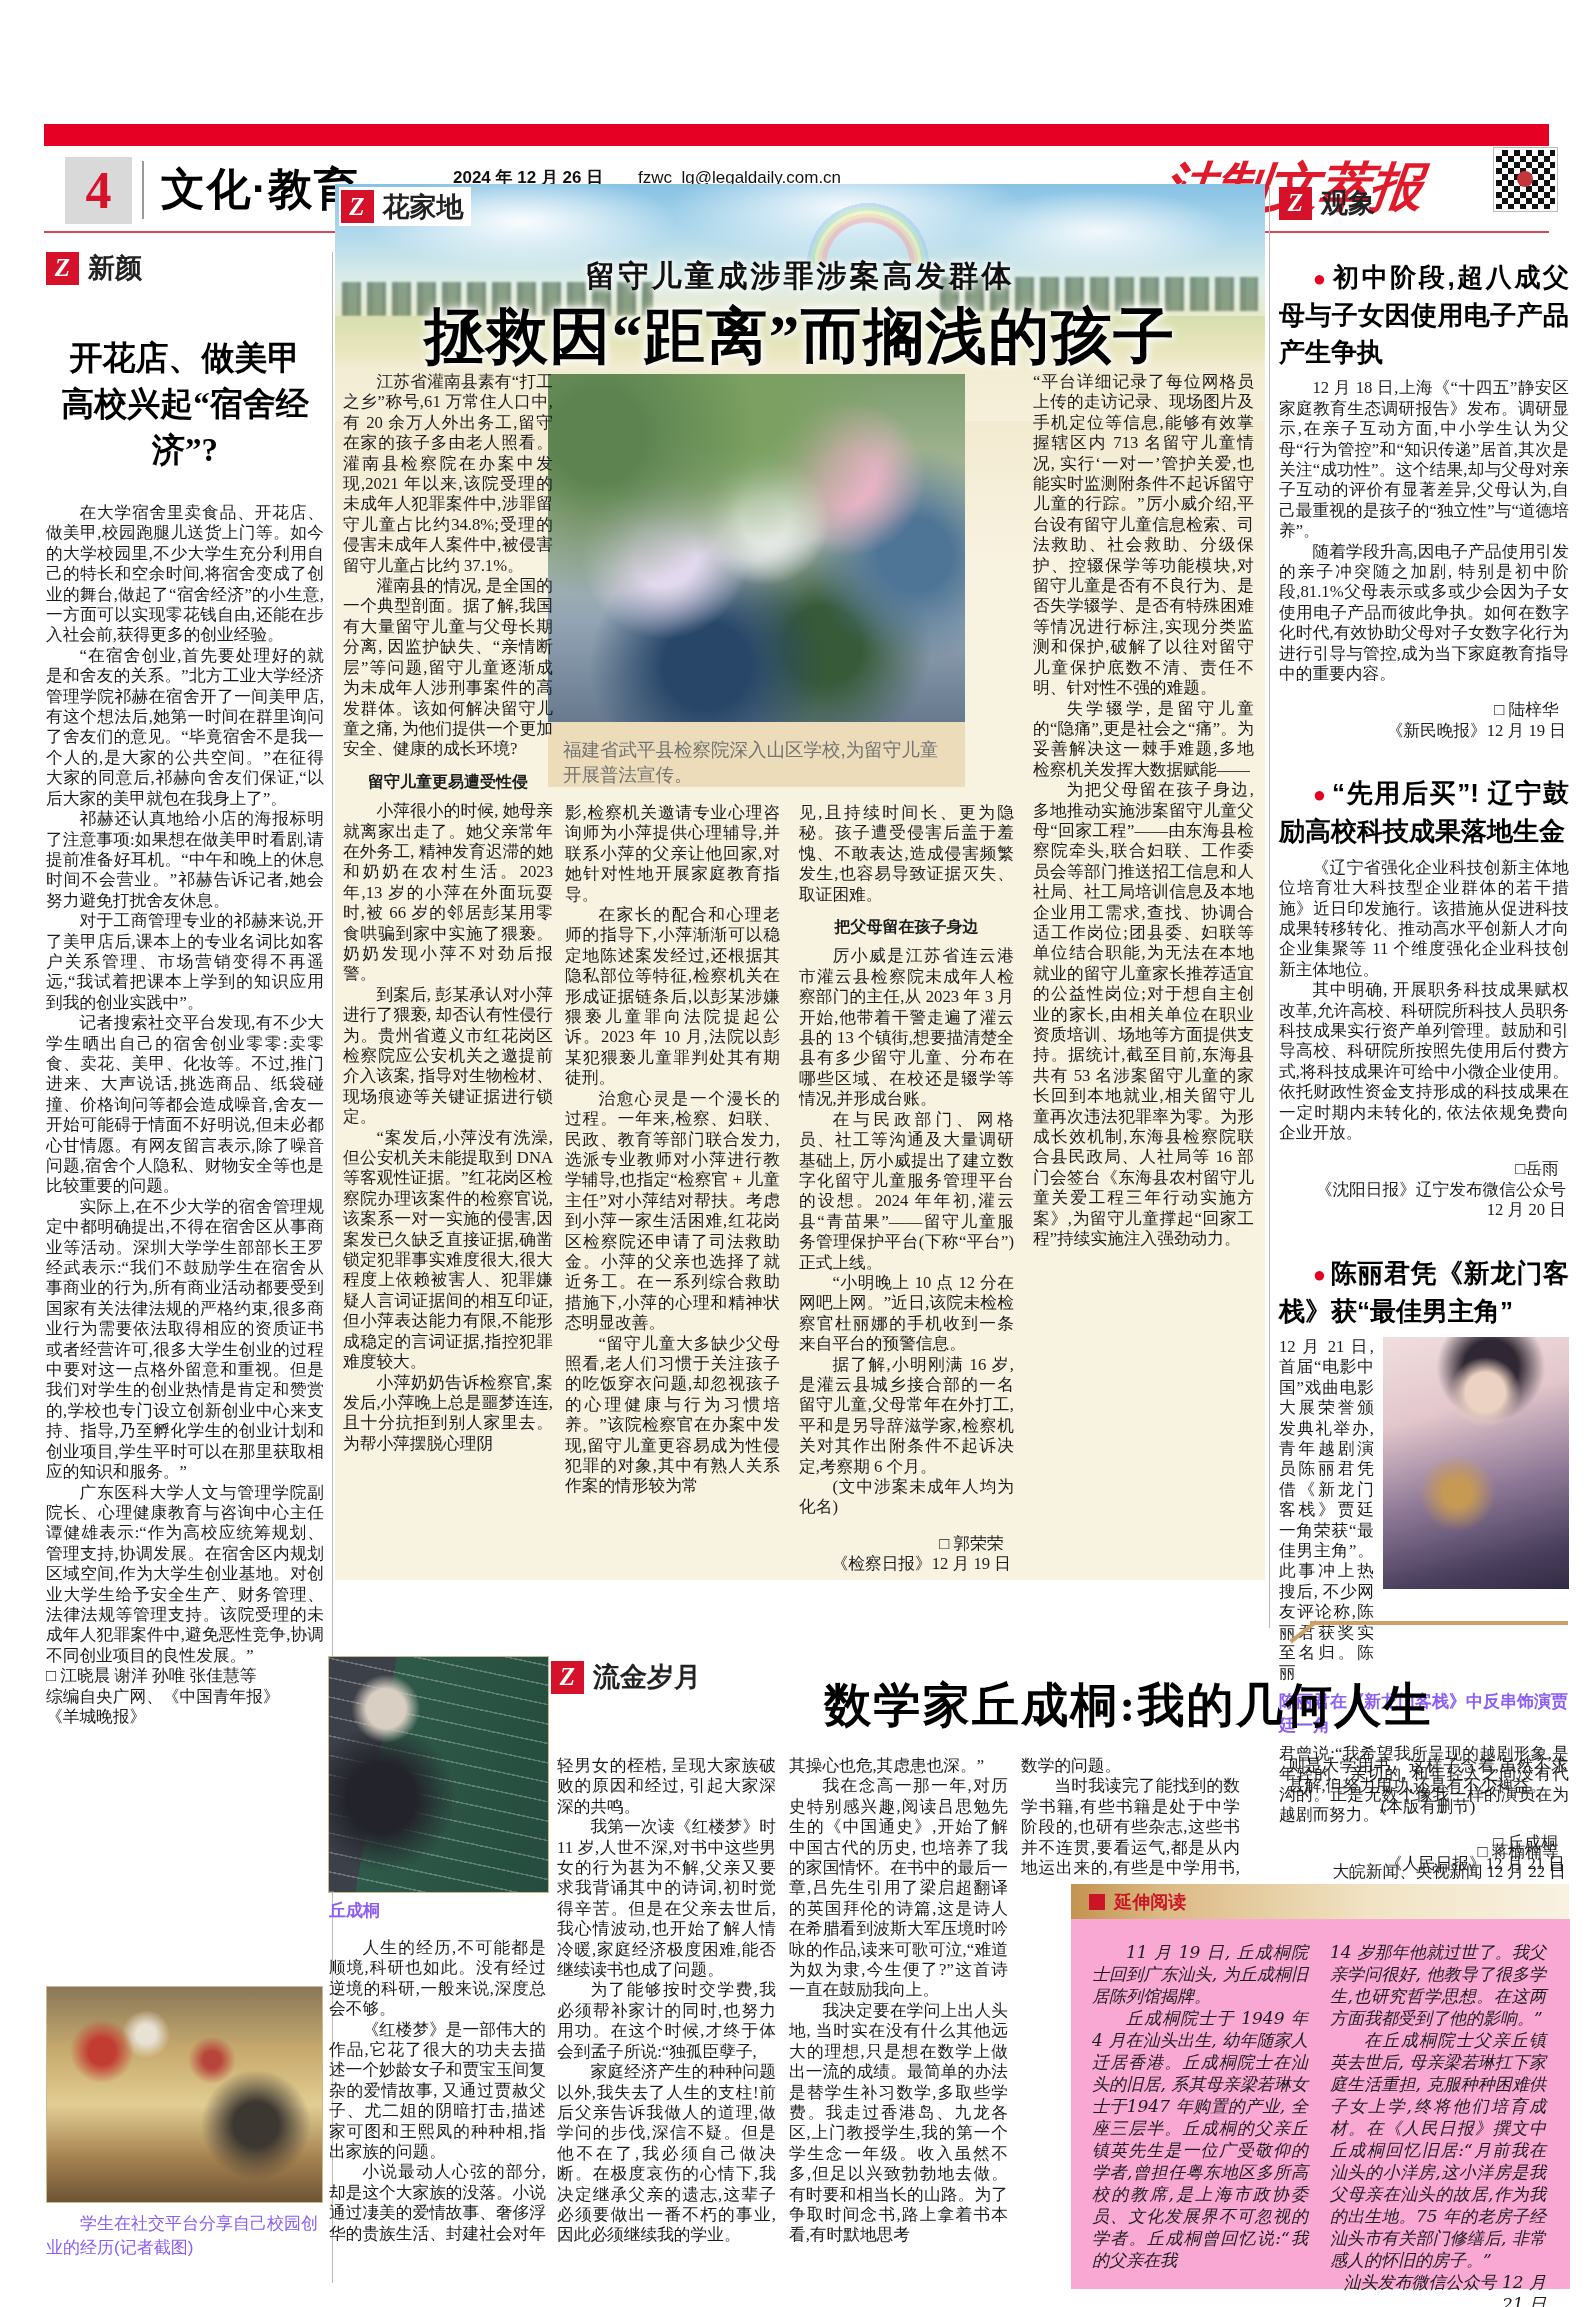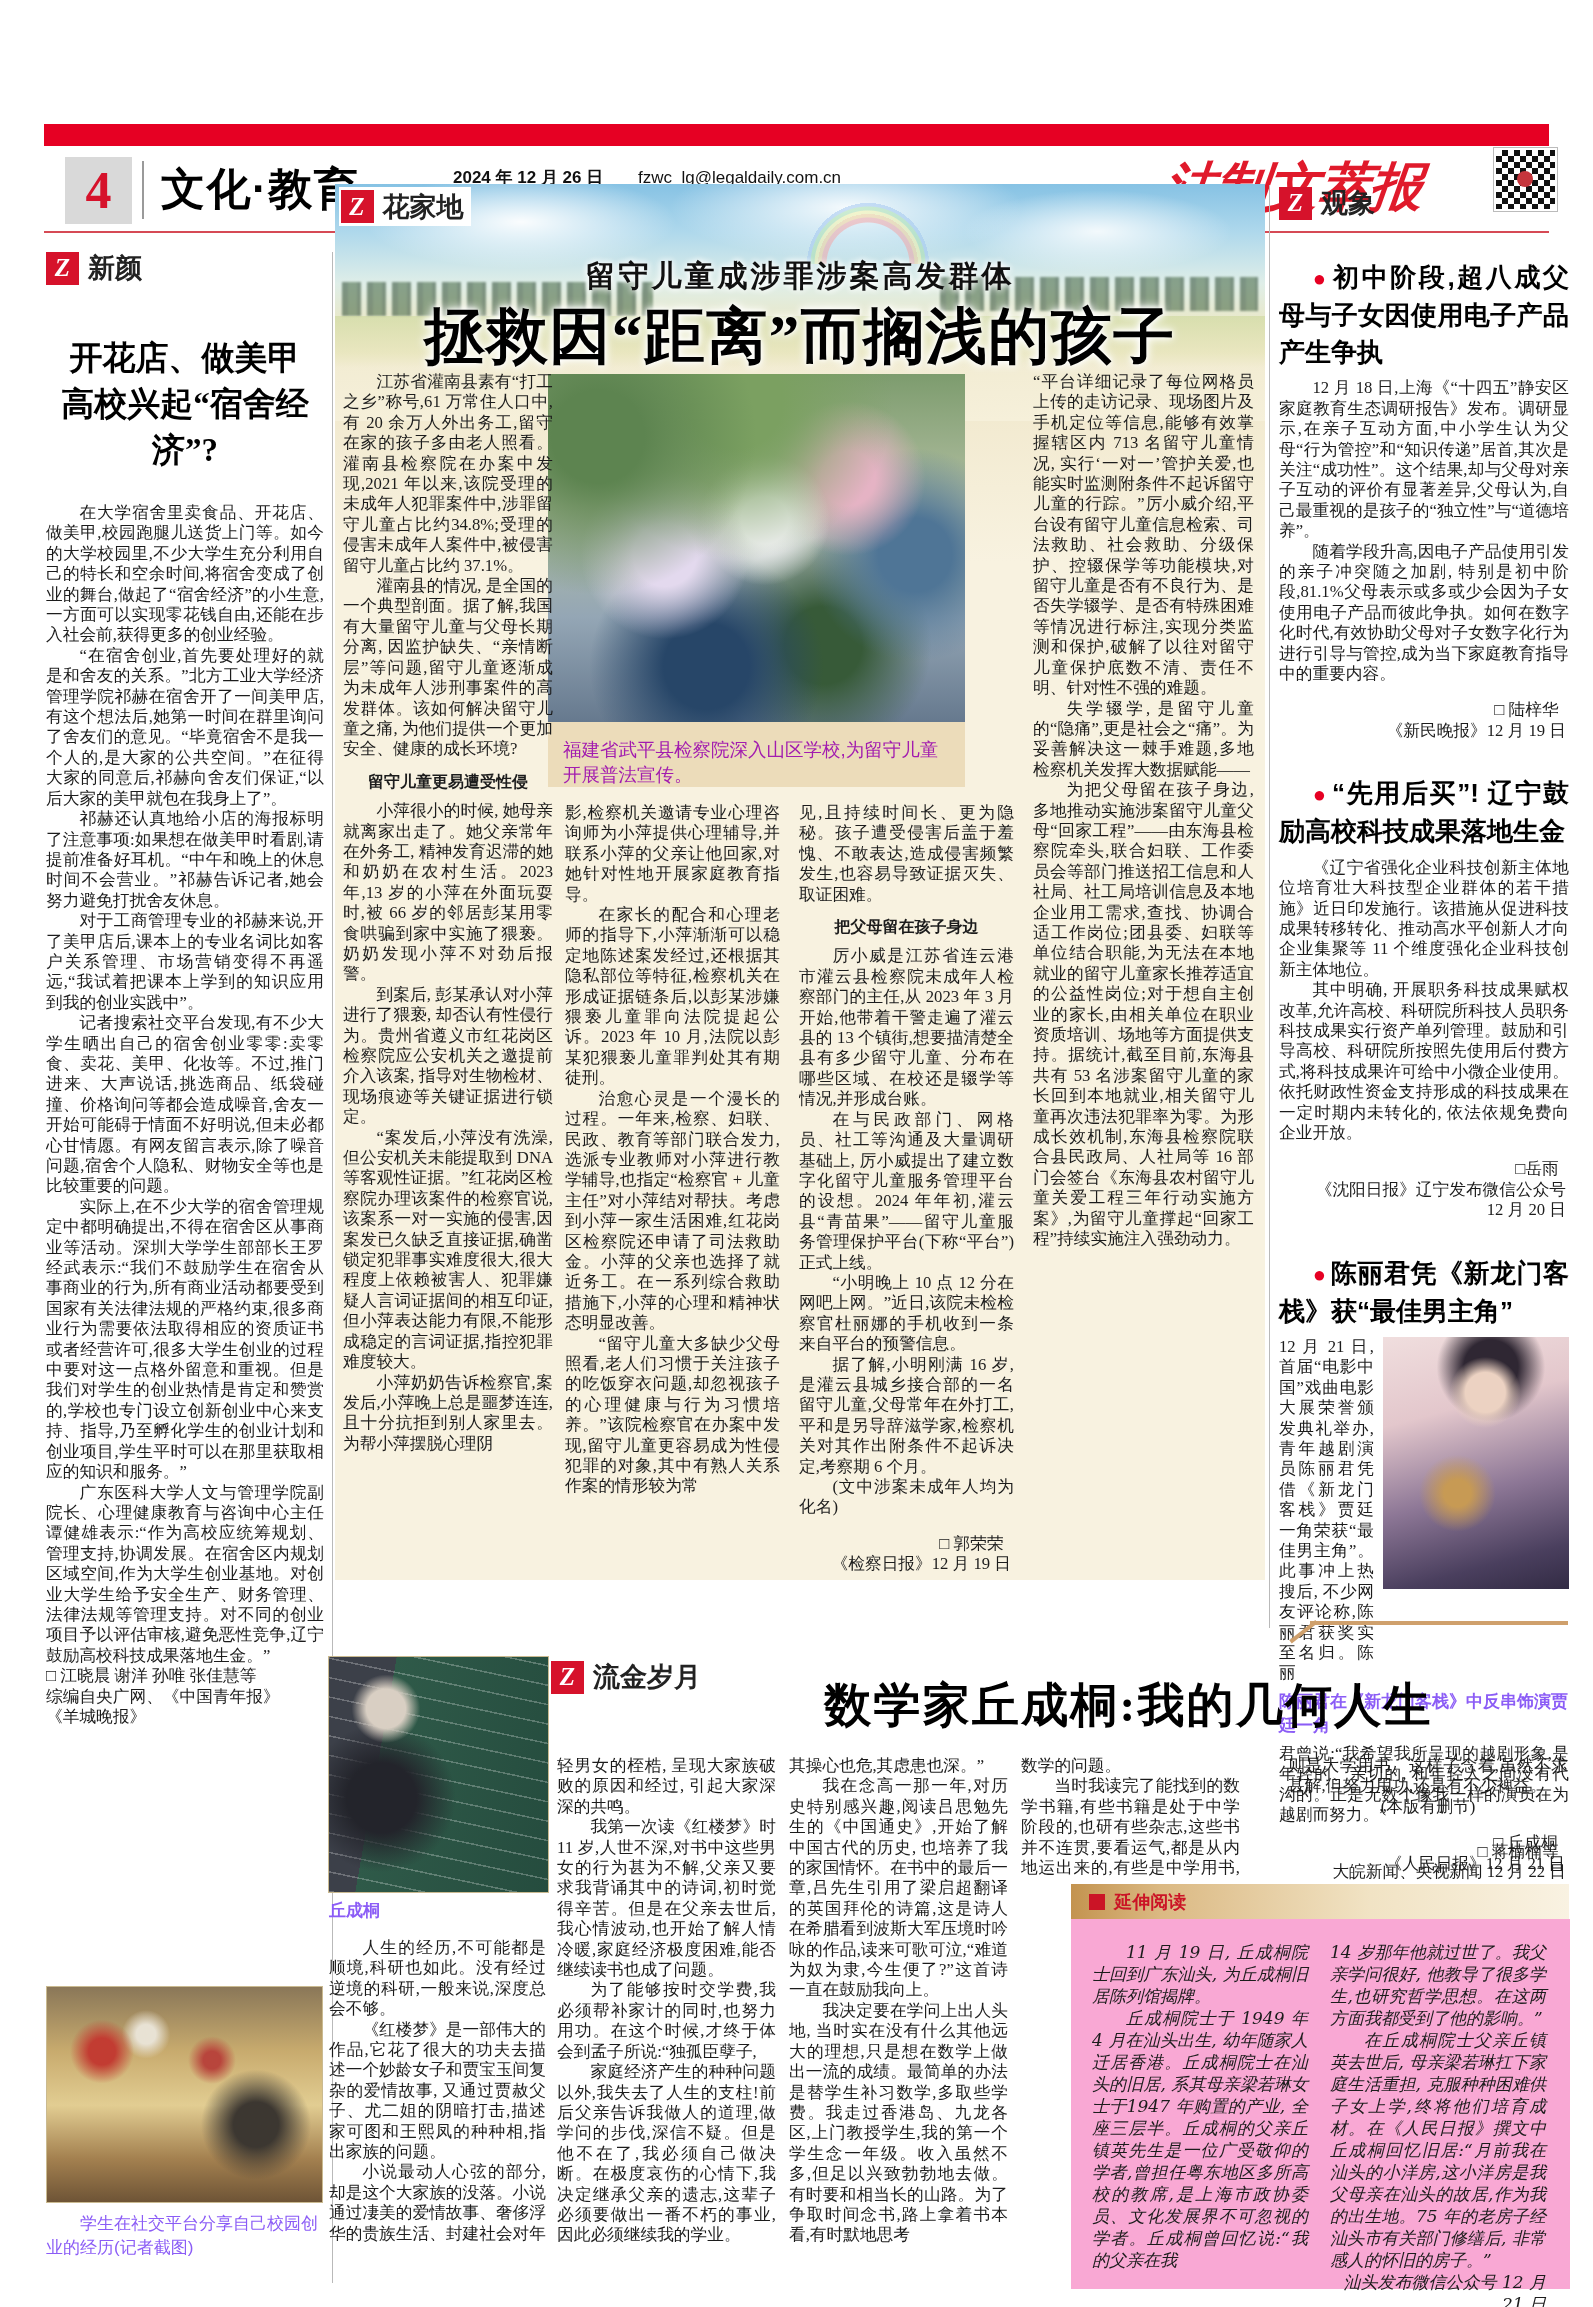--- a/index.html
+++ b/index.html
@@ -70,21 +70,21 @@
     radial-gradient(circle at 12% 18%,#5d8450 0 10%,rgba(0,0,0,0) 34%),
     radial-gradient(circle at 45% 8%,#7ba061 0 12%,rgba(0,0,0,0) 40%),
     radial-gradient(circle at 28% 52%,#e3d9ee 0 9%,rgba(0,0,0,0) 24%),
     radial-gradient(circle at 52% 42%,#f2f2f4 0 8%,rgba(0,0,0,0) 22%),
     radial-gradient(circle at 72% 30%,#e5b3c4 0 7%,rgba(0,0,0,0) 20%),
     radial-gradient(circle at 88% 52%,#4f7596 0 9%,rgba(0,0,0,0) 26%),
     radial-gradient(circle at 38% 84%,#274668 0 11%,rgba(0,0,0,0) 30%),
     radial-gradient(circle at 66% 78%,#375a38 0 10%,rgba(0,0,0,0) 28%),
     linear-gradient(180deg,#7d9c6e,#b4c0a4 38%,#94a6b5 70%,#66798e);}
   .capband{background:#ecdcba;font-family:"Liberation Sans",sans-serif;
-    font-size:18.5px;line-height:25px;color:#a21caf;padding:15px 15px 0 15px;}
+    font-size:18.5px;line-height:25px;color:#737373;padding:15px 15px 0 15px;}
   
   .obs-head{margin:0 0 7.4px 0;font-family:"Liberation Sans",sans-serif;font-weight:bold;
     font-size:26px;line-height:37px;text-align:justify;text-indent:1.3em;color:#000;}
   .bullet{color:#e60023;font-size:22px;margin-right:4.4px;}
   .photo-chen{background:
     radial-gradient(circle at 55% 22%,#ecd2c2 0 9%,rgba(0,0,0,0) 16%),
     radial-gradient(circle at 58% 12%,#2f2733 0 11%,rgba(0,0,0,0) 22%),
     radial-gradient(circle at 40% 62%,#c79a54 0 7%,rgba(0,0,0,0) 20%),
     linear-gradient(165deg,#f0dede 0%,#e3c7cc 30%,#8d7796 60%,#4a3f5e 85%,#322b44 100%);}
   .photo-qiu{background:
@@ -145,21 +145,21 @@
     <div>高校兴起“宿舍经济”?</div>
   </div>
   <div class="bt" style="margin-top:30px;height:1473px;">
 
   <p class="t-p">在大学宿舍里卖食品、开花店、做美甲,校园跑腿儿送货上门等。如今的大学校园里,不少大学生充分利用自己的特长和空余时间,将宿舍变成了创业的舞台,做起了“宿舍经济”的小生意,一方面可以实现零花钱自由,还能在步入社会前,获得更多的创业经验。</p>
       <p class="t-p">“在宿舍创业,首先要处理好的就是和舍友的关系。”北方工业大学经济管理学院祁赫在宿舍开了一间美甲店,有这个想法后,她第一时间在群里询问了舍友们的意见。“毕竟宿舍不是我一个人的,是大家的公共空间。”在征得大家的同意后,祁赫向舍友们保证,“以后大家的美甲就包在我身上了”。</p>
       <p class="t-p">祁赫还认真地给小店的海报标明了注意事项:如果想在做美甲时看剧,请提前准备好耳机。“中午和晚上的休息时间不会营业。”祁赫告诉记者,她会努力避免打扰舍友休息。</p>
       <p class="t-p">对于工商管理专业的祁赫来说,开了美甲店后,课本上的专业名词比如客户关系管理、市场营销变得不再遥远,“我试着把课本上学到的知识应用到我的创业实践中”。</p>
       <p class="t-p">记者搜索社交平台发现,有不少大学生晒出自己的宿舍创业零零:卖零食、卖花、美甲、化妆等。不过,推门进来、大声说话,挑选商品、纸袋碰撞、价格询问等都会造成噪音,舍友一开始可能碍于情面不好明说,但未必都心甘情愿。有网友留言表示,除了噪音问题,宿舍个人隐私、财物安全等也是比较重要的问题。</p>
       <p class="t-p">实际上,在不少大学的宿舍管理规定中都明确提出,不得在宿舍区从事商业等活动。深圳大学学生部部长王罗经武表示:“我们不鼓励学生在宿舍从事商业的行为,所有商业活动都要受到国家有关法律法规的严格约束,很多商业行为需要依法取得相应的资质证书或者经营许可,很多大学生创业的过程中要对这一点格外留意和重视。但是我们对学生的创业热情是肯定和赞赏的,学校也专门设立创新创业中心来支持、指导,乃至孵化学生的创业计划和创业项目,学生平时可以在那里获取相应的知识和服务。”</p>
-      <p class="t-p">广东医科大学人文与管理学院副院长、心理健康教育与咨询中心主任谭健雄表示:“作为高校应统筹规划、管理支持,协调发展。在宿舍区内规划区域空间,作为大学生创业基地。对创业大学生给予安全生产、财务管理、法律法规等管理支持。对不同的创业项目予以评估审核,避免恶性竞争,辽宁鼓励高校科技成果落地生金。”</p>
+      <p class="t-p">广东医科大学人文与管理学院副院长、心理健康教育与咨询中心主任谭健雄表示:“作为高校应统筹规划、管理支持,协调发展。在宿舍区内规划区域空间,作为大学生创业基地。对创业大学生给予安全生产、财务管理、法律法规等管理支持。该院受理的未成年人犯罪案件中,避免恶性竞争,协调不同创业项目的良性发展。”</p>
       <p class="t-cont">□ 江晓晨 谢洋 孙唯 张佳慧等</p>
       <p class="t-cont">综编自央广网、《中国青年报》</p>
       <p class="t-cont">《羊城晚报》</p>
     </div>
   <div class="photo-frame photo-dorm" style="width:275px;height:215px;margin-top:10.4px;"></div>
   <div class="caption" style="margin-top:9px;text-indent:2em;">学生在社交平台分享自己校园创业的经历(记者截图)</div>
 </div>
 <div class="abs vrule" style="left:332px;top:252px;height:2031px;"></div>
 
 <div class="abs cream" style="left:335px;top:414px;width:930px;height:1166px;"></div>

